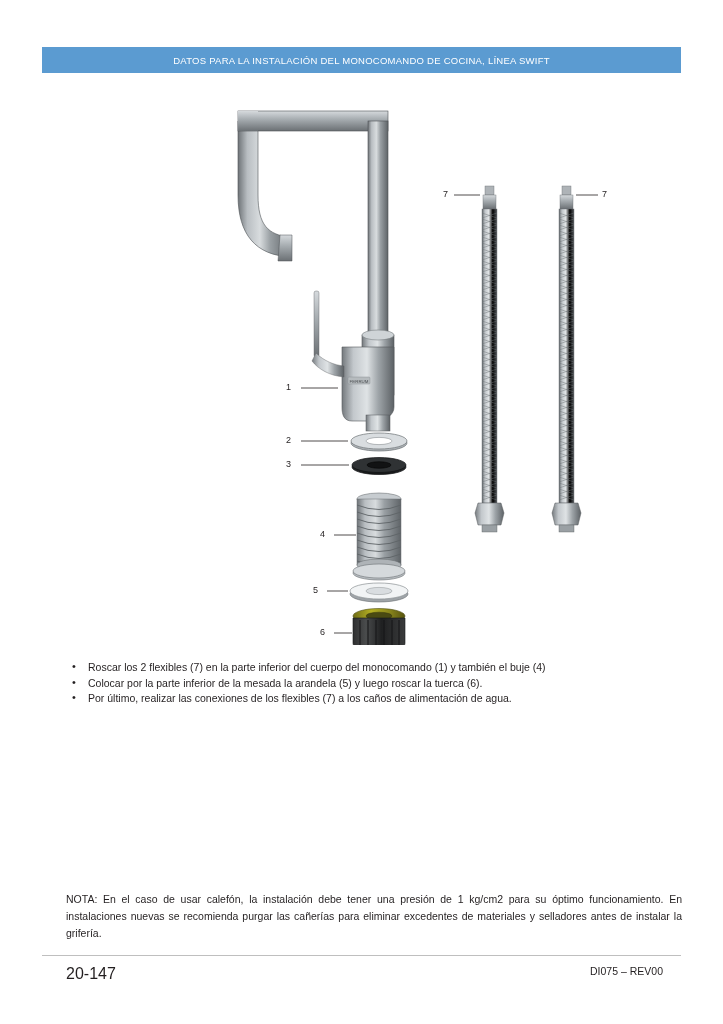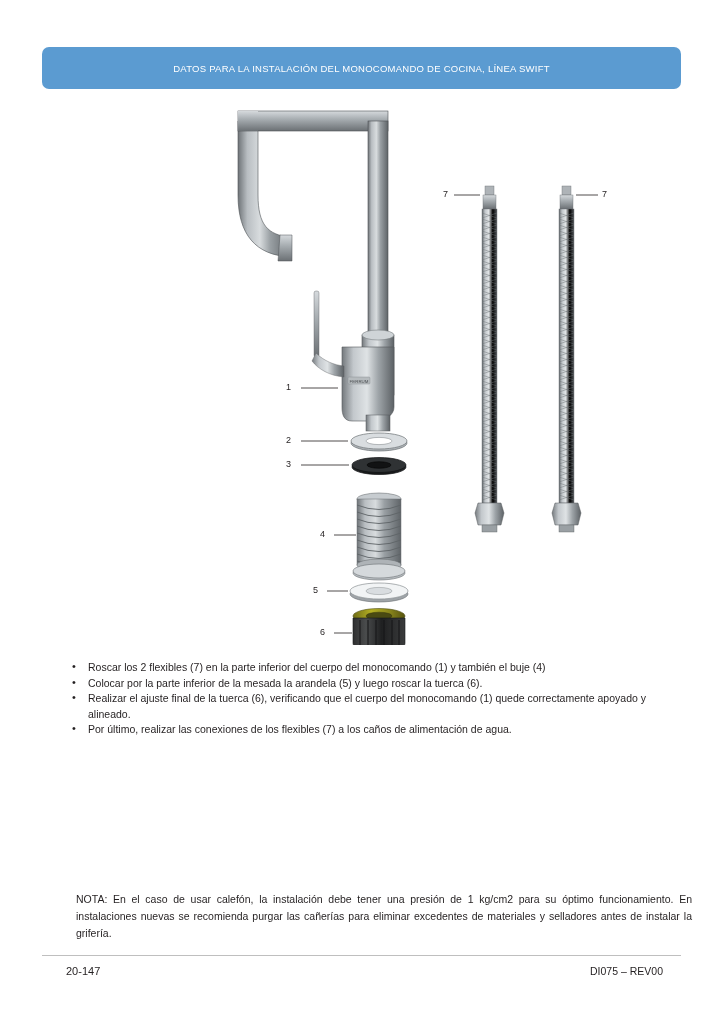--- a/index.html
+++ b/index.html
@@ -22,26 +22,25 @@
     width: 723px;
     height: 1024px;
   }
 
   
   .header-banner {
     position: absolute;
     left: 42px;
     top: 47px;
     width: 639px;
-    height: 42px;
+    height: 26px;
     background: #5b9bd1;
     display: flex;
     align-items: center;
     justify-content: center;
-    border-radius: 7px;
   }
   .header-banner .title {
     font-size: 9.5px;
     letter-spacing: 0.25px;
     color: #ffffff;
     white-space: nowrap;
   }
 
   
   .figure {
@@ -84,21 +83,21 @@
     position: absolute;
     left: 6px;
     top: -1px;
     font-size: 11px;
     color: #231f20;
   }
 
   
   .note {
     position: absolute;
-    left: 76px;
+    left: 66px;
     top: 880px;
     width: 616px;
     font-size: 10.5px;
     line-height: 17px;
     text-align: justify;
     color: #231f20;
   }
 
   
   .footer-rule {
@@ -106,21 +105,21 @@
     left: 42px;
     top: 955px;
     width: 639px;
     height: 1px;
     background: #bfbfbf;
   }
   .footer-left {
     position: absolute;
     left: 66px;
     top: 965px;
-    font-size: 11px;
+    font-size: 16px;
     color: #231f20;
   }
   .footer-right {
     position: absolute;
     right: 60px;
     top: 965px;
     font-size: 10.5px;
     color: #231f20;
     padding-left: 8px;
   }
@@ -502,21 +501,20 @@
     <span class="callout" style="left:271px; top:500px;">5</span>
     <span class="callout" style="left:278px; top:542px;">6</span>
     <span class="callout" style="left:401px; top:104px;">7</span>
     <span class="callout" style="left:560px; top:104px;">7</span>
   </div>
 
   <div class="instructions">
     <ul>
       <li>Roscar los 2 flexibles (7) en la parte inferior del cuerpo del monocomando (1) y también el buje (4)</li>
       <li>Colocar por la parte inferior de la mesada la arandela (5) y luego roscar la tuerca (6).</li>
-      <li>Realizar el ajuste final de la tuerca (6), verificando que el cuerpo del monocomando (1) quede correctamente apoyado y alineado.</li>
       <li>Por último, realizar las conexiones de los flexibles (7) a los caños de alimentación de agua.</li>
     </ul>
   </div>
 
   <p class="note">NOTA: En el caso de usar calefón, la instalación debe tener una presión de 1 kg/cm2 para su óptimo funcionamiento. En instalaciones nuevas se recomienda purgar las cañerías para eliminar excedentes de materiales y selladores antes de instalar la grifería.</p>
 
   <div class="footer-rule"></div>
   <span class="footer-left">20-147</span>
   <span class="footer-right">DI075 – REV00</span>
 

